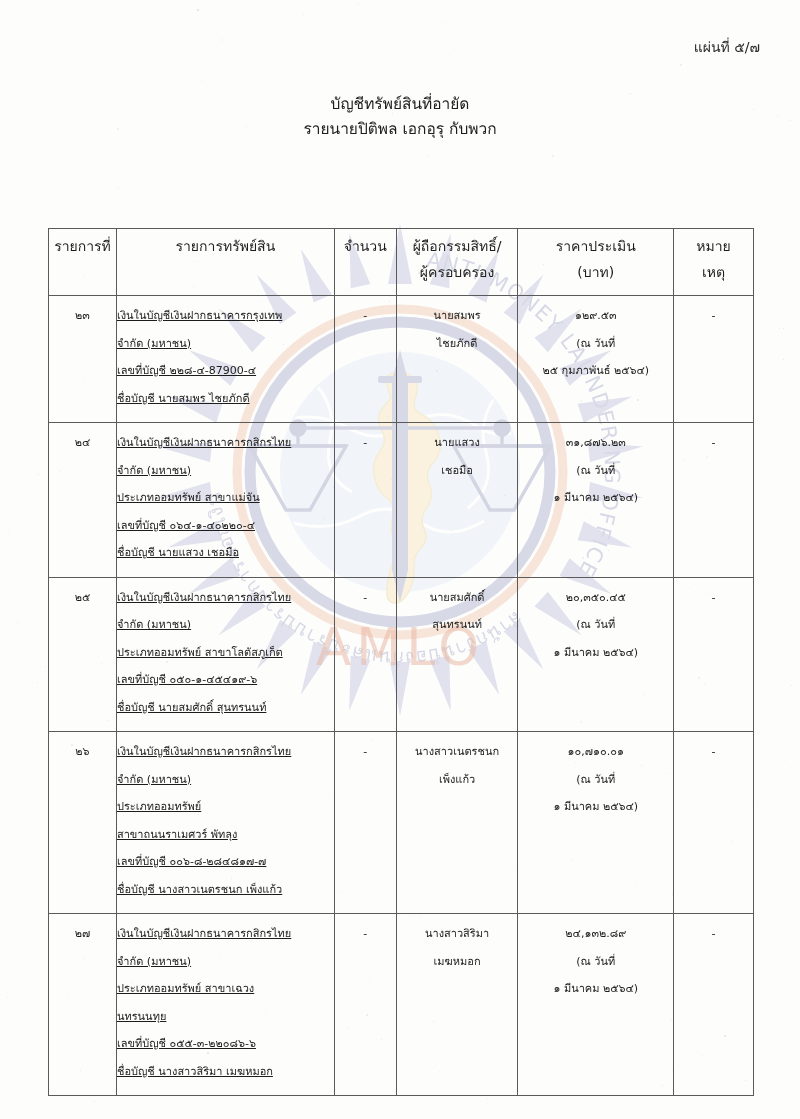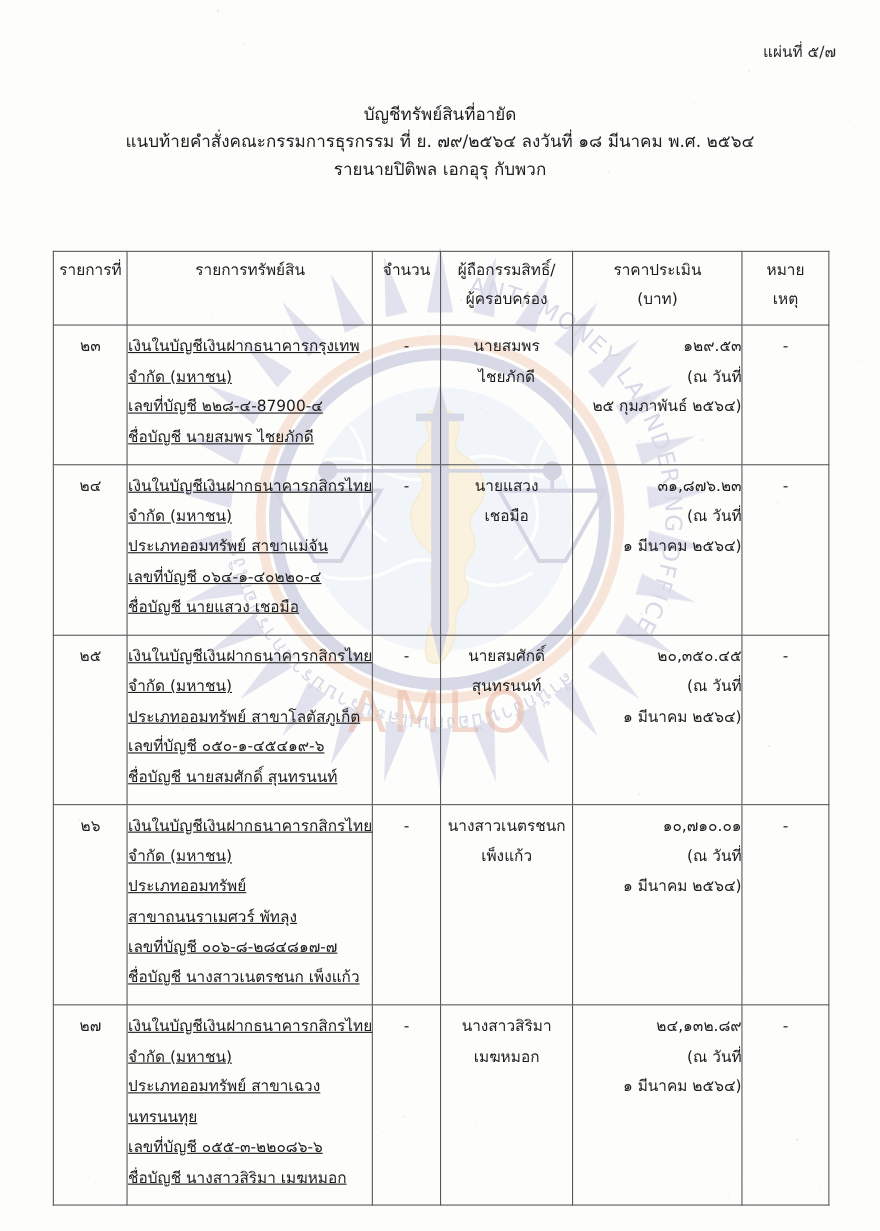--- a/index.html
+++ b/index.html
@@ -91,29 +91,29 @@
     padding-top: 4px;
   }
   .c-no     { width: 68px; }
   .c-desc   { width: 218px; }
   .c-qty    { width: 62px; }
   .c-owner  { width: 122px; }
   .c-value  { width: 156px; }
   .c-remark { width: 80px; }
 
   #asset-table tbody td {
-    font-size: 14px;
+    font-size: 11px;
     line-height: 27.5px;
     padding: 6px 0 10px 0;
   }
   td.cell-no     { text-align: center; }
   td.cell-desc   { text-align: left; padding-left: 9px; padding-right: 4px; text-decoration: underline; }
   td.cell-qty    { text-align: center; }
   td.cell-owner  { text-align: center; }
-  td.cell-value  { text-align: right; }
+  td.cell-value  { text-align: center; }
   td.cell-remark { text-align: center; }
 
   .desc-line { display: block; white-space: nowrap; }
   .val-line  { display: block; }
   .own-line  { display: block; }
 </style>
 </head>
 <body>
 
 <div id="page">
@@ -212,21 +212,20 @@
       </g>
 
       <text x="260" y="455" text-anchor="middle" font-size="52" letter-spacing="5" fill="#e8b9a4" opacity="0.55">AMLO</text>
     </svg>
   </div>
 
   <div class="sheet-no">แผ่นที่ ๕/๗</div>
 
   <div class="title-block">
     <div class="line l1">บัญชีทรัพย์สินที่อายัด</div>
-    <div class="line">แนบท้ายคำสั่งคณะกรรมการธุรกรรม ที่ ย. ๗๙/๒๕๖๔ ลงวันที่ ๑๘  มีนาคม พ.ศ. ๒๕๖๔</div>
     <div class="line">รายนายปิติพล เอกอุรุ กับพวก</div>
   </div>
 
   <table id="asset-table">
     <colgroup>
       <col class="c-no">
         <col class="c-desc">
         <col class="c-qty">
       <col class="c-owner">
         <col class="c-value">

